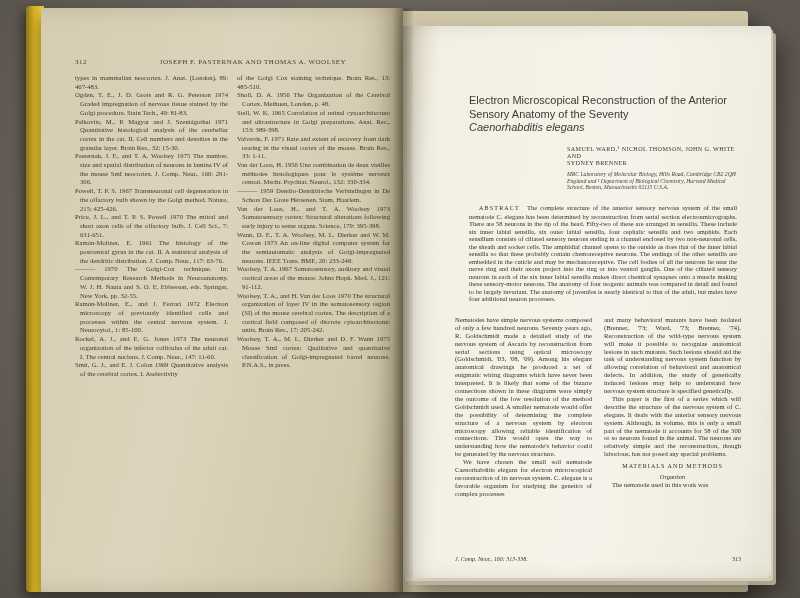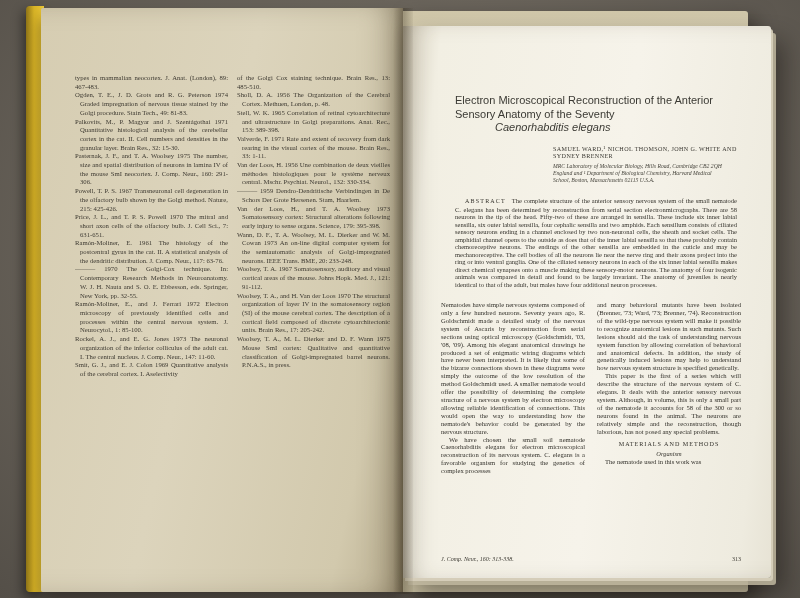--- a/index.html
+++ b/index.html
@@ -22,42 +22,42 @@
 
   .back-sheet { position:absolute; left:379px; top:7px; width:345px; height:581px;
     background:linear-gradient(#cfc6a9,#d6cdb2 30%,#c9c0a2);
     border-radius:0 3px 3px 0; box-shadow: 8px 9px 20px rgba(15,12,8,.5); }
 
   .page-right { position:absolute; left:379px; top:22px; width:368px; height:552px;
     background:linear-gradient(97deg,#ded8c7 0%,#f2efe3 9%,#f6f3ea 55%,#eeebdf 92%,#e7e3d5 100%);
     border-radius:0 3px 3px 0;
     box-shadow: inset 18px 0 28px -16px rgba(70,58,36,.5),
       2px 3px 0 rgba(214,207,186,.95), 5px 7px 0 rgba(193,185,160,.85),
-      13px 15px 24px rgba(15,12,8,.45); }
+      13px 15px 24px rgba(15,12,8,.45); padding-left: 14px; }
 
   .spine-crease { position:absolute; left:369px; top:4px; width:20px; height:586px;
     background:linear-gradient(to right, rgba(42,33,16,0) 0%, rgba(42,33,16,.30) 55%, rgba(42,33,16,.05) 100%); }
 
   
   .lp-header { position:absolute; top:50px; left:34px; right:16px;
     font-size:7px; letter-spacing:.5px; color:#45413a; display:flex; }
   .lp-pagenum { width:44px; }
   .lp-head-title { flex:1; text-align:center; }
 
   .lp-cols { position:absolute; top:66px; left:34px; right:13px;
     display:flex; gap:9px; color:#3e3a32; }
   .lp-col { flex:1; font-size:6.7px; line-height:8.7px; text-align:justify; }
   .ref { text-indent:-5px; padding-left:5px; }
   .ref.cont { text-indent:0; padding-left:0; }
 
   
   .article { position:relative; width:100%; height:100%; padding:68px 30px 0 38px; color:#33312b; }
   .title { font-family:"Liberation Sans","DejaVu Sans",sans-serif; font-weight:400;
     font-size:11px; line-height:13.6px; color:#3b3a34; margin-left:14px; }
-  .species { font-style:italic;margin-left:40px; }
+  .species { font-style:italic; }
   .authors { margin:11px 0 0 112px; font-size:6.1px; letter-spacing:.4px; line-height:7.3px; color:#3a3832; }
   .affil { margin:3px 0 0 112px; width:172px; font-size:5.7px; font-style:italic;
     line-height:6.9px; color:#46443c; }
   .abstract { margin:13px 4px 0 14px; font-size:6.5px; line-height:7.5px;
     text-align:justify; text-indent:10px; }
   .abstract-label { letter-spacing:1.2px; font-size:6px; margin-right:4px; }
   .body-cols { display:flex; gap:12px; margin-top:13px; }
   .bcol { flex:1; font-size:6.6px; line-height:7.9px; text-align:justify; }
   .bcol p + p { text-indent:8px; }
   .bcol p.indent { text-indent:8px; }
@@ -69,20 +69,24 @@
 </style>
 </head>
 <body>
 
 <div class="scene">
   <div class="book">
 
     <div class="cover"></div>
 
     <div class="page-left">
+      <div class="lp-header">
+        <span class="lp-pagenum">312</span>
+        <span class="lp-head-title">JOSEPH F. PASTERNAK AND THOMAS A. WOOLSEY</span>
+      </div>
       <div class="lp-cols">
         <div class="lp-col">
           <p class="ref cont">types in mammalian neocortex. J. Anat. (London), 89: 467-483.</p>
           <p class="ref">Ogden, T. E., J. D. Grots and R. G. Peterson 1974 Graded impregnation of nervous tissue stained by the Golgi procedure. Stain Tech., 49: 81-83.</p>
           <p class="ref">Palkovits, M., P. Magyar and J. Szentágothai 1971 Quantitative histological analysis of the cerebellar cortex in the cat. II. Cell numbers and densities in the granular layer. Brain Res., 32: 15-30.</p>
           <p class="ref">Pasternak, J. F., and T. A. Woolsey 1975 The number, size and spatial distribution of neurons in lamina IV of the mouse SmI neocortex. J. Comp. Neur., 160: 291-306.</p>
           <p class="ref">Powell, T. P. S. 1967 Transneuronal cell degeneration in the olfactory bulb shown by the Golgi method. Nature, 215: 425-426.</p>
           <p class="ref">Price, J. L., and T. P. S. Powell 1970 The mitral and short axon cells of the olfactory bulb. J. Cell Sci., 7: 631-651.</p>
           <p class="ref">Ramón-Moliner, E. 1961 The histology of the postcentral gyrus in the cat. II. A statistical analysis of the dendritic distribution. J. Comp. Neur., 117: 63-76.</p>
           <p class="ref">——— 1970 The Golgi-Cox technique. In: Contemporary Research Methods in Neuroanatomy. W. J. H. Nauta and S. O. E. Ebbesson, eds. Springer, New York, pp. 32-55.</p>

